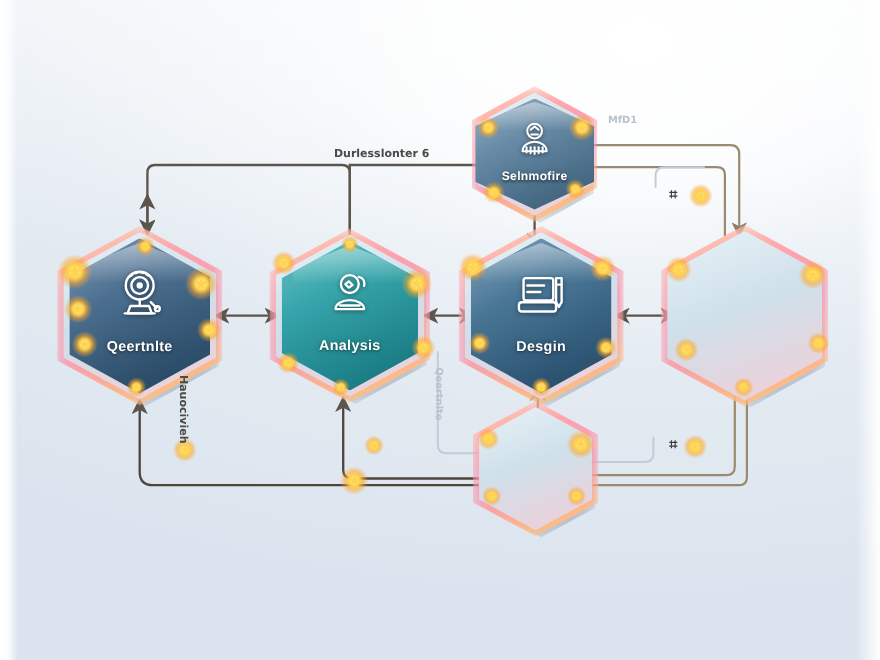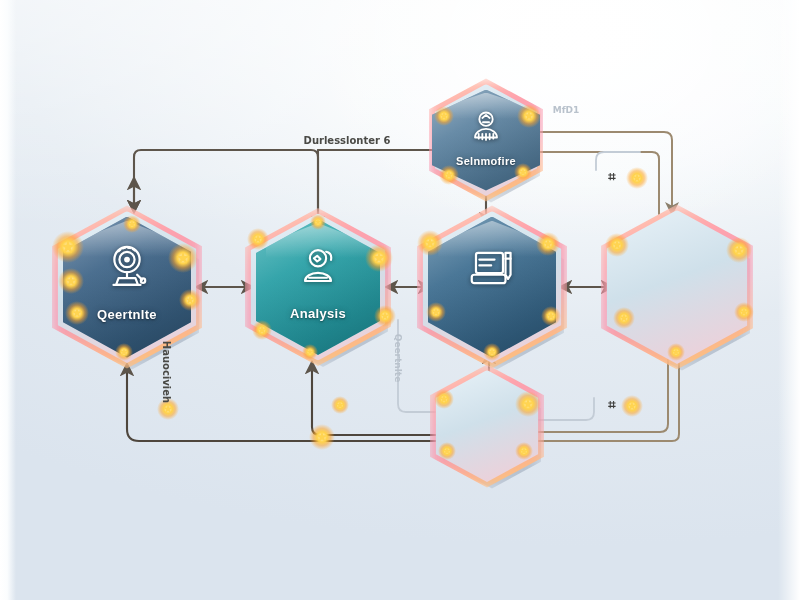--- a/index.html
+++ b/index.html
@@ -206,20 +206,21 @@
           <div class="hex-icon" style="top: 24px;">
             <svg width="54" height="54" viewBox="0 0 64 64" fill="none" stroke="currentColor" stroke-width="2.6" stroke-linecap="round" stroke-linejoin="round">
       <rect x="13" y="14" width="32" height="24" rx="2.5"></rect>
       <path d="M17 22 L35 22"></path>
               <path d="M17 29 L31 29"></path>
       <path d="M11 40 h34 a3 3 0 0 1 3 3 v4 a3 3 0 0 1 -3 3 h-34 a3 3 0 0 1 -3 -3 v-4 a3 3 0 0 1 3 -3 z"></path>
       <path d="M48 14 l6 0 l0 26 l-3 5 l-3 -5 z"></path>
       <path d="M48 21 l6 0"></path>
     </svg>
           </div>
+          <div class="hex-label" style="top: 90px; font-size: 13px;">Desgin</div>
         </div>
       </div>
       <div class="hexwrap" style="left: 677px; top: 287px; width: 164px; height: 177px; margin-left: 0px;">
         <div class="node-shadow" style="width: 136px; height: 149px; margin-top: 9px; margin-left: 5px;"></div>
         <div class="hex-glow" style="width: 152px; height: 165px; background: linear-gradient(160deg, rgb(255, 217, 176) 0%, rgb(255, 159, 168) 28%, rgb(247, 154, 180) 55%, rgb(255, 179, 138) 78%, rgb(255, 211, 107) 100%);"></div>
         <div class="hex-inner" style="width: 141px; height: 154px; background: linear-gradient(160deg, rgb(232, 242, 248), rgb(207, 224, 234) 45%, rgb(243, 205, 214) 100%);"></div>
       </div>
       <div class="hexwrap" style="left: 486px; top: 140px; width: 126px; height: 135px; margin-left: 0px;">
         <div class="node-shadow" style="width: 98px; height: 107px; margin-top: 9px; margin-left: 5px;"></div>
         <div class="hex-glow" style="width: 114px; height: 123px; background: linear-gradient(160deg, rgb(255, 217, 176) 0%, rgb(255, 159, 168) 28%, rgb(247, 154, 180) 55%, rgb(255, 179, 138) 78%, rgb(255, 211, 107) 100%);"></div>

